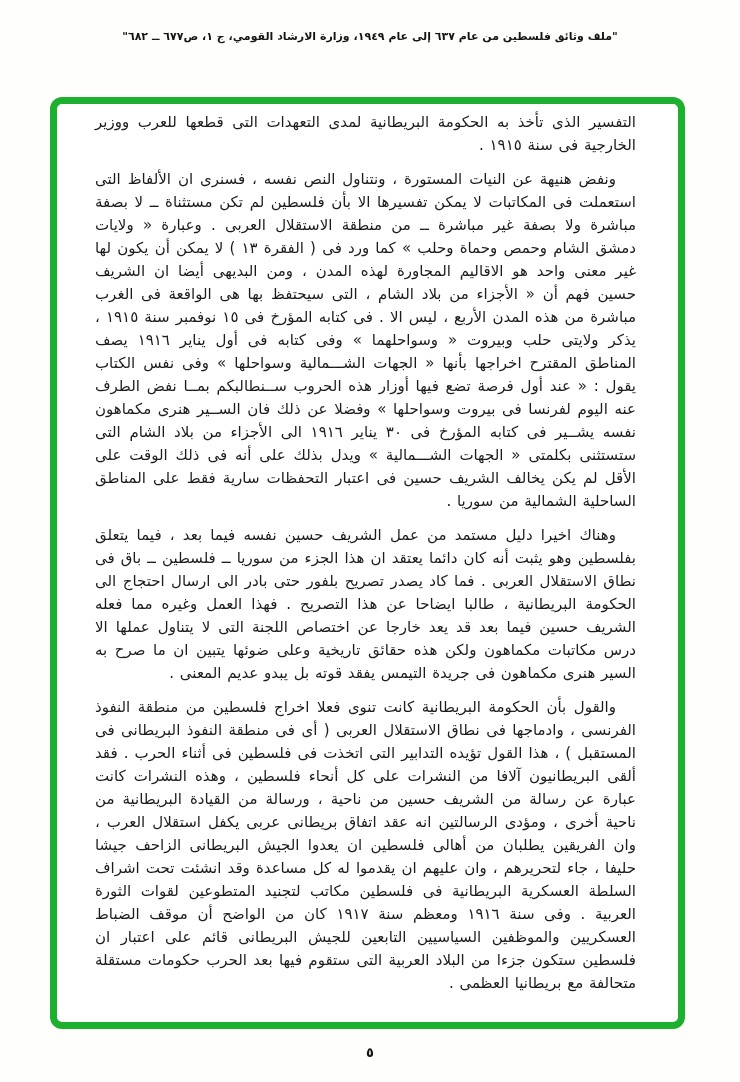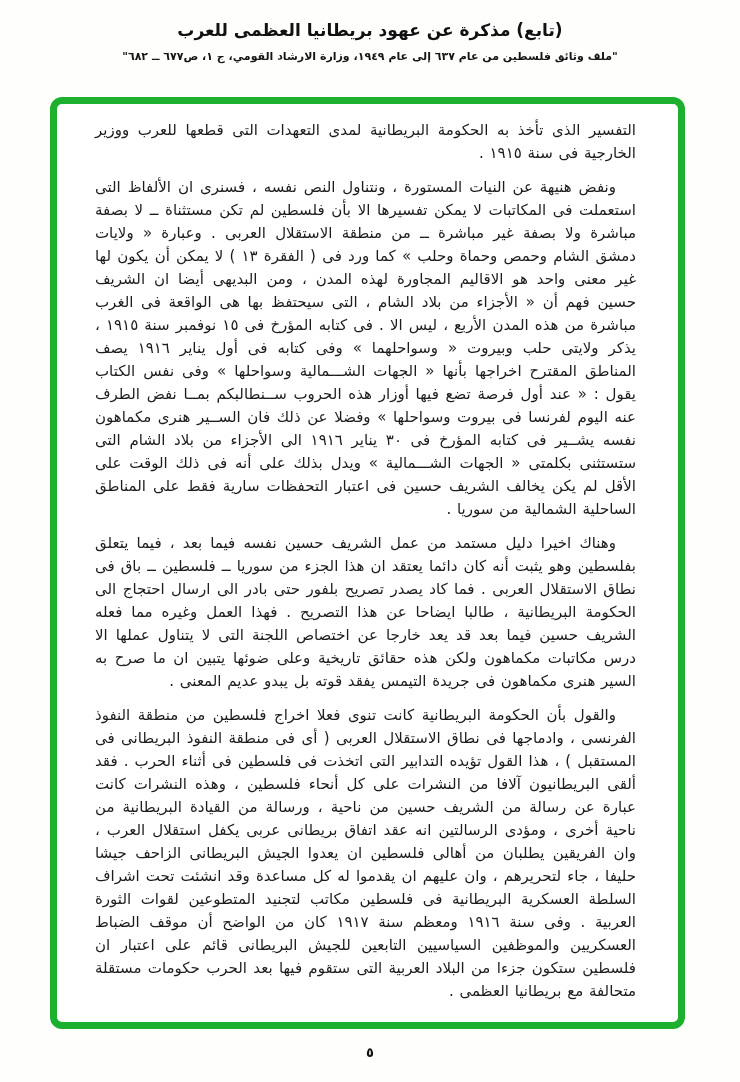--- a/index.html
+++ b/index.html
@@ -40,21 +40,21 @@
   .green-box {
     position: absolute;
     left: 50px;
     top: 97px;
     width: 635px;
     height: 932px;
     box-sizing: border-box;
     border: 7px solid #1CB02E;
     border-radius: 12px;
     background: #fff;
-    padding: 15px 42px 0 38px;
+    padding: 7px 42px 0 38px;
   }
   .para {
     margin: 0 0 11px 0;
     font-size: 15px;
     line-height: 23px;
     text-align: justify;
     text-indent: 20px;
     color: #1c1c1c;
     word-spacing: 1px;
   }
@@ -73,21 +73,20 @@
     font-weight: bold;
     color: #111;
   }
 </style>
 </head>
 <body>
 
 <div class="page">
 
   <div class="header">
-    <h1 class="doc-title">(تابع) مذكرة عن عهود بريطانيا العظمى للعرب</h1>
     <div class="doc-source">"ملف وثائق فلسطين من عام ٦٣٧ إلى عام ١٩٤٩، وزارة الارشاد القومي، ج ١، ص٦٧٧ ــ ٦٨٢"</div>
   </div>
 
   <div class="green-box">
     <p class="para continuation">التفسير الذى تأخذ به الحكومة البريطانية لمدى التعهدات التى قطعها للعرب ووزير الخارجية فى سنة ١٩١٥ .</p>
     <p class="para">ونفض هنيهة عن النيات المستورة ، ونتناول النص نفسه ، فسنرى ان الألفاظ التى استعملت فى المكاتبات لا يمكن تفسيرها الا بأن فلسطين لم تكن مستثناة ــ لا بصفة مباشرة ولا بصفة غير مباشرة ــ من منطقة الاستقلال العربى . وعبارة « ولايات دمشق الشام وحمص وحماة وحلب » كما ورد فى ( الفقرة ١٣ ) لا يمكن أن يكون لها غير معنى واحد هو الاقاليم المجاورة لهذه المدن ، ومن البديهى أيضا ان الشريف حسين فهم أن « الأجزاء من بلاد الشام ، التى سيحتفظ بها هى الواقعة فى الغرب مباشرة من هذه المدن الأربع ، ليس الا . فى كتابه المؤرخ فى ١٥ نوفمبر سنة ١٩١٥ ، يذكر ولايتى حلب وبيروت « وسواحلهما » وفى كتابه فى أول يناير ١٩١٦ يصف المناطق المقترح اخراجها بأنها « الجهات الشـــمالية وسواحلها » وفى نفس الكتاب يقول : « عند أول فرصة تضع فيها أوزار هذه الحروب ســنطالبكم بمــا نفض الطرف عنه اليوم لفرنسا فى بيروت وسواحلها » وفضلا عن ذلك فان الســير هنرى مكماهون نفسه يشــير فى كتابه المؤرخ فى ٣٠ يناير ١٩١٦ الى الأجزاء من بلاد الشام التى ستستثنى بكلمتى « الجهات الشـــمالية » ويدل بذلك على أنه فى ذلك الوقت على الأقل لم يكن يخالف الشريف حسين فى اعتبار التحفظات سارية فقط على المناطق الساحلية الشمالية من سوريا .</p>
     <p class="para">وهناك اخيرا دليل مستمد من عمل الشريف حسين نفسه فيما بعد ، فيما يتعلق بفلسطين وهو يثبت أنه كان دائما يعتقد ان هذا الجزء من سوريا ــ فلسطين ــ باق فى نطاق الاستقلال العربى . فما كاد يصدر تصريح بلفور حتى بادر الى ارسال احتجاج الى الحكومة البريطانية ، طالبا ايضاحا عن هذا التصريح . فهذا العمل وغيره مما فعله الشريف حسين فيما بعد قد يعد خارجا عن اختصاص اللجنة التى لا يتناول عملها الا درس مكاتبات مكماهون ولكن هذه حقائق تاريخية وعلى ضوئها يتبين ان ما صرح به السير هنرى مكماهون فى جريدة التيمس يفقد قوته بل يبدو عديم المعنى .</p>
     <p class="para">والقول بأن الحكومة البريطانية كانت تنوى فعلا اخراج فلسطين من منطقة النفوذ الفرنسى ، وادماجها فى نطاق الاستقلال العربى ( أى فى منطقة النفوذ البريطانى فى المستقبل ) ، هذا القول تؤيده التدابير التى اتخذت فى فلسطين فى أثناء الحرب . فقد ألقى البريطانيون آلافا من النشرات على كل أنحاء فلسطين ، وهذه النشرات كانت عبارة عن رسالة من الشريف حسين من ناحية ، ورسالة من القيادة البريطانية من ناحية أخرى ، ومؤدى الرسالتين انه عقد اتفاق بريطانى عربى يكفل استقلال العرب ، وان الفريقين يطلبان من أهالى فلسطين ان يعدوا الجيش البريطانى الزاحف جيشا حليفا ، جاء لتحريرهم ، وان عليهم ان يقدموا له كل مساعدة وقد انشئت تحت اشراف السلطة العسكرية البريطانية فى فلسطين مكاتب لتجنيد المتطوعين لقوات الثورة العربية . وفى سنة ١٩١٦ ومعظم سنة ١٩١٧ كان من الواضح أن موقف الضباط العسكريين والموظفين السياسيين التابعين للجيش البريطانى قائم على اعتبار ان فلسطين ستكون جزءا من البلاد العربية التى ستقوم فيها بعد الحرب حكومات مستقلة متحالفة مع بريطانيا العظمى .</p>
   </div>
 

